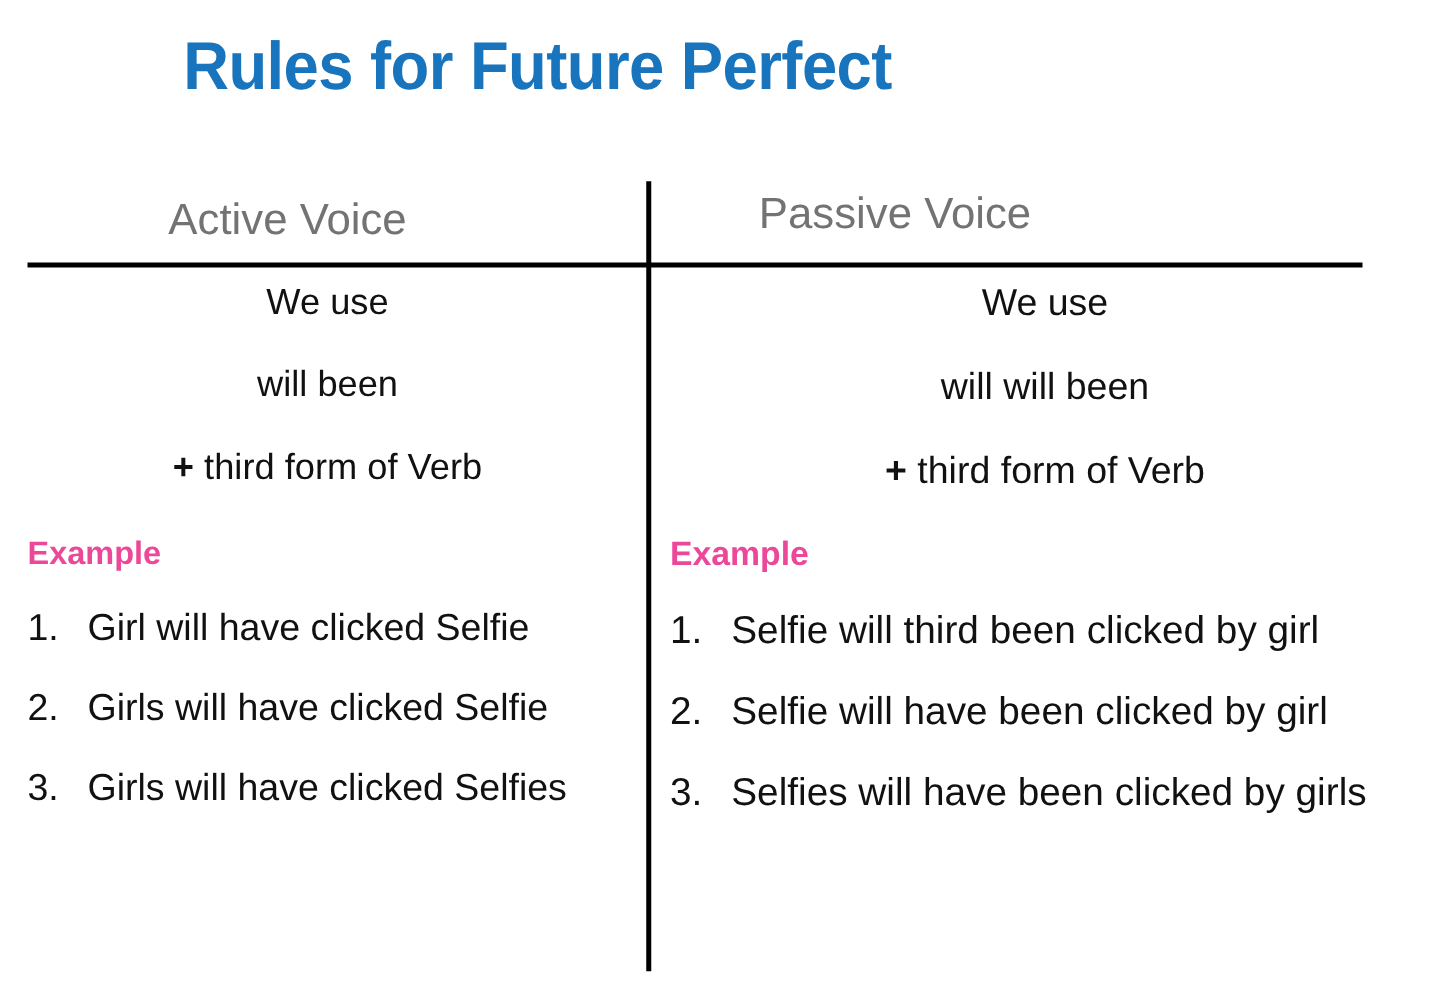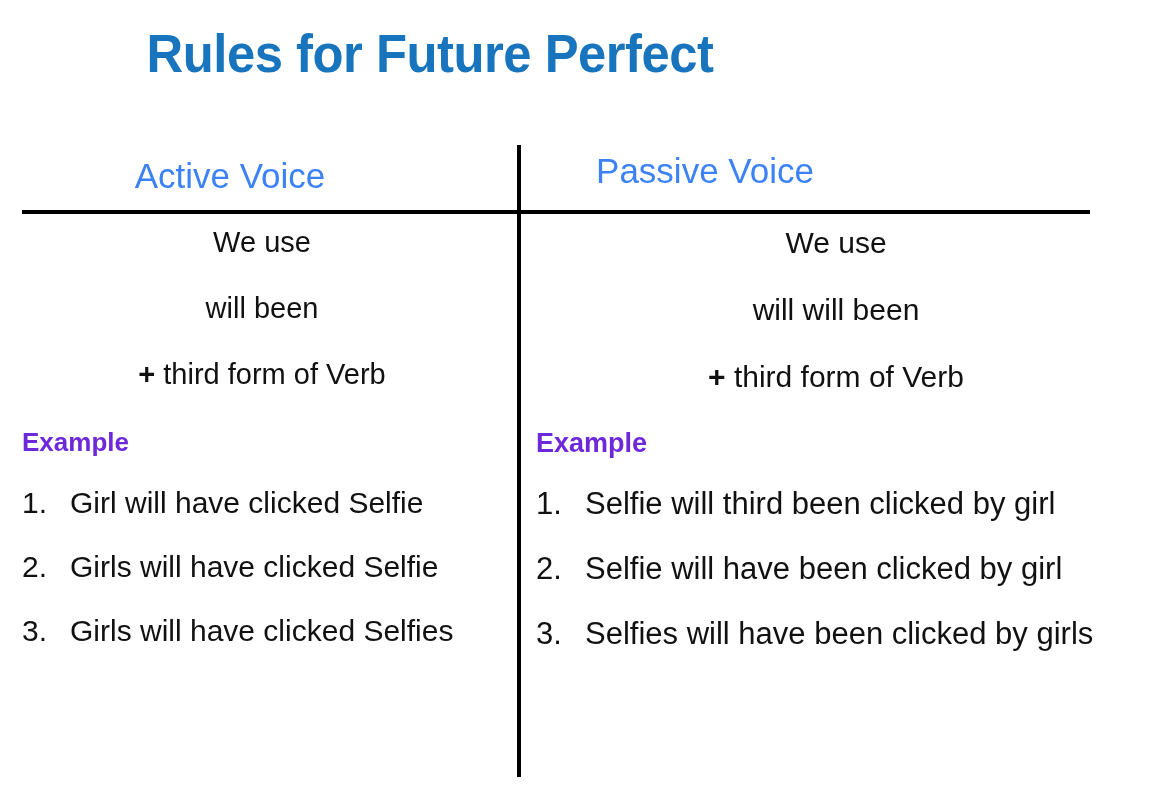--- a/index.html
+++ b/index.html
@@ -50,32 +50,32 @@
     width: 4px;
     height: 632px;
     background: #000000;
   }
 
   
   .col-header {
     position: absolute;
     font-size: 35px;
     font-weight: normal;
-    color: #3b82f6;
+    color: #737373;
     white-space: nowrap;
     line-height: 1;
   }
   #header-active {
     left: 0;
     top: 158px;
     width: 460px;
     text-align: center;
   }
   #header-passive {
-    left: 525px;
+    left: 536px;
     top: 153px;
     width: 360px;
     text-align: center;
   }
 
   
   .column {
     position: absolute;
     top: 228px;
   }
@@ -90,21 +90,21 @@
   }
   #column-active .form-line  { font-size: 29px; margin-bottom: 37px; }
   #column-passive .form-line { font-size: 30px; margin-bottom: 37px; }
 
   .plus {
     font-weight: bold;
   }
 
   .example-heading {
     font-weight: bold;
-    color: #6d28d9;
+    color: #ec4899;
     line-height: 1;
     white-space: nowrap;
   }
   #column-active .example-heading  { font-size: 26px; margin-top: 40px; margin-bottom: 33px; }
   #column-passive .example-heading { font-size: 27px; margin-top: 38px; margin-bottom: 31px; }
 
   ol.examples {
     list-style: none;
     margin: 0;
     padding: 0;

